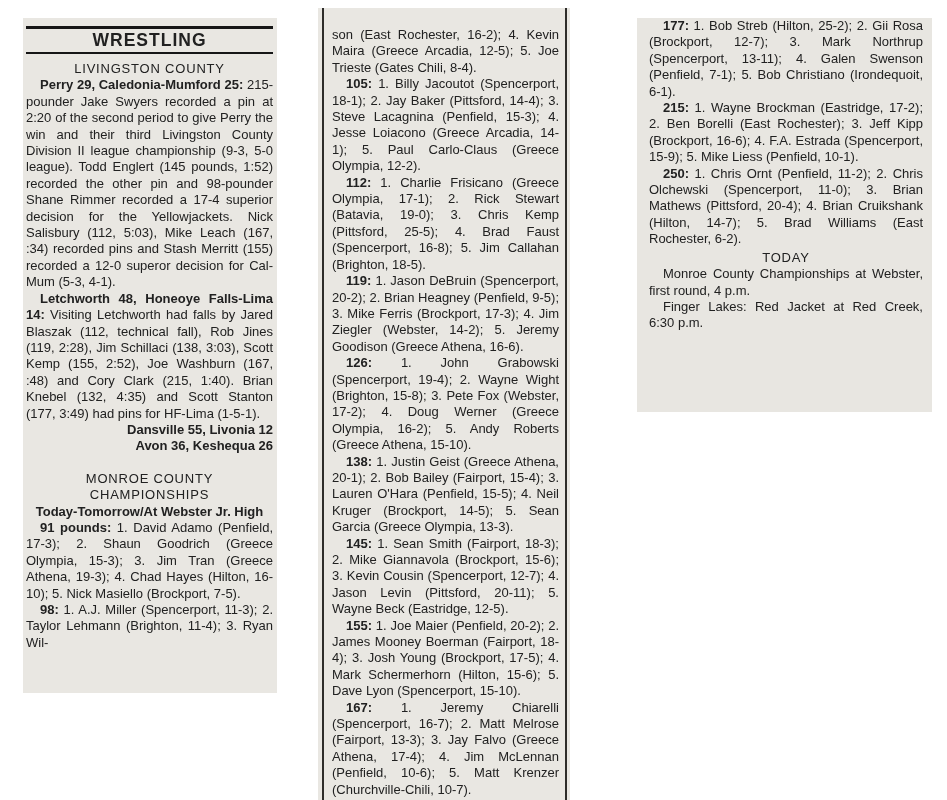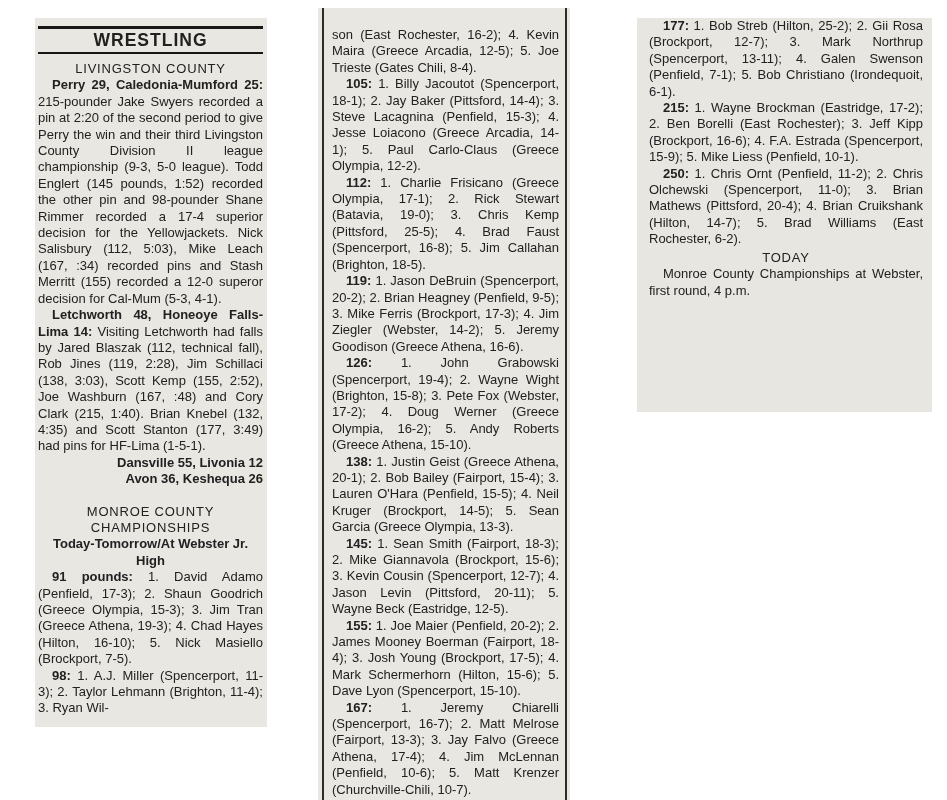--- a/index.html
+++ b/index.html
@@ -11,21 +11,21 @@
     -webkit-font-smoothing:antialiased;
   }
   .page{position:absolute;inset:0;}
   .col{
     position:absolute;
     background:#e9e7e2;
     box-sizing:border-box;
     font-size:13px;
     line-height:16.4px;
   }
-  .col1{left:23px;top:18px;width:232px;min-height:675px;padding:8px 4px 10px 3px;margin-left:12px;}
+  .col1{left:23px;top:18px;width:254px;min-height:675px;padding:8px 4px 10px 3px;}
   .col2{left:318px;top:8px;width:252px;min-height:775px;padding:19px 11px 2px 14px;}
   .col3{left:637px;top:18px;width:295px;min-height:394px;padding:0 9px 14px 12px;
         background:#e8e6e1;}
   .vrule{position:absolute;top:0;bottom:0;width:2px;background:#2e2c29;}
   .vrule.left{left:4px;}
   .vrule.right{right:3px;}
   .rule{height:2px;background:#161616;margin:0;}
   .rule-top{height:3px;}
   .masthead{
     margin:2px 0 2px 0;
@@ -85,16 +85,17 @@
       </div>
   </section>
 
   <section class="col col3">
     <div class="body">
         <p class="blk para"><span class="lead">177: </span><span>1. Bob Streb (Hilton, 25-2); 2. Gii Rosa (Brockport, 12-7); 3. Mark Northrup (Spencerport, 13-11); 4. Galen Swenson (Penfield, 7-1); 5. Bob Christiano (Irondequoit, 6-1).</span></p>
         <p class="blk para"><span class="lead">215: </span><span>1. Wayne Brockman (Eastridge, 17-2); 2. Ben Borelli (East Rochester); 3. Jeff Kipp (Brockport, 16-6); 4. F.A. Estrada (Spencerport, 15-9); 5. Mike Liess (Penfield, 10-1).</span></p>
         <p class="blk para"><span class="lead">250: </span><span>1. Chris Ornt (Penfield, 11-2); 2. Chris Olchewski (Spencerport, 11-0); 3. Brian Mathews (Pittsford, 20-4); 4. Brian Cruikshank (Hilton, 14-7); 5. Brad Williams (East Rochester, 6-2).</span></p>
         <p class="blk center"><span>TODAY</span></p>
         <p class="blk para"><span>Monroe County Championships at Webster, first round, 4 p.m.</span></p>
+        <p class="blk para"><span>Finger Lakes: Red Jacket at Red Creek, 6:30 p.m.</span></p>
       </div>
   </section>
 
 </div>
 
 </body></html>

